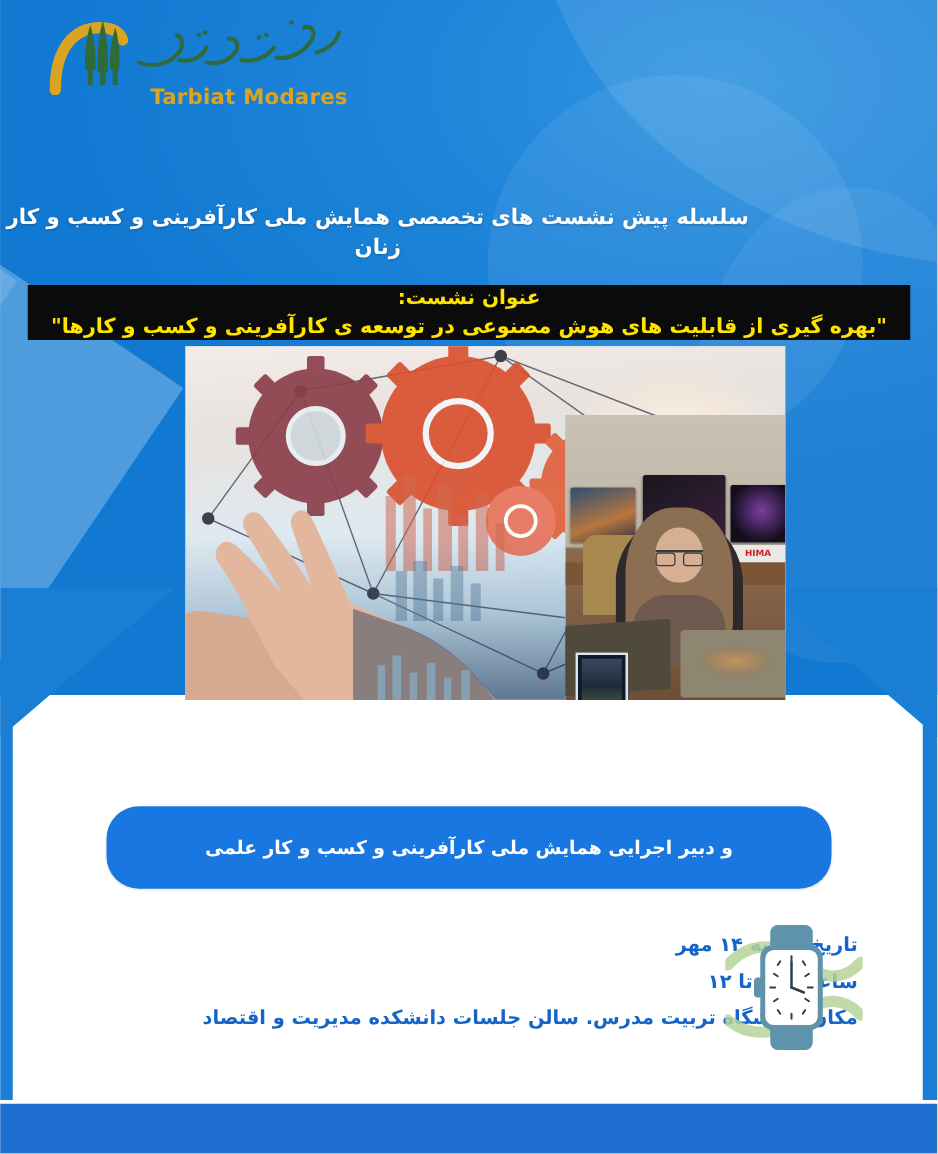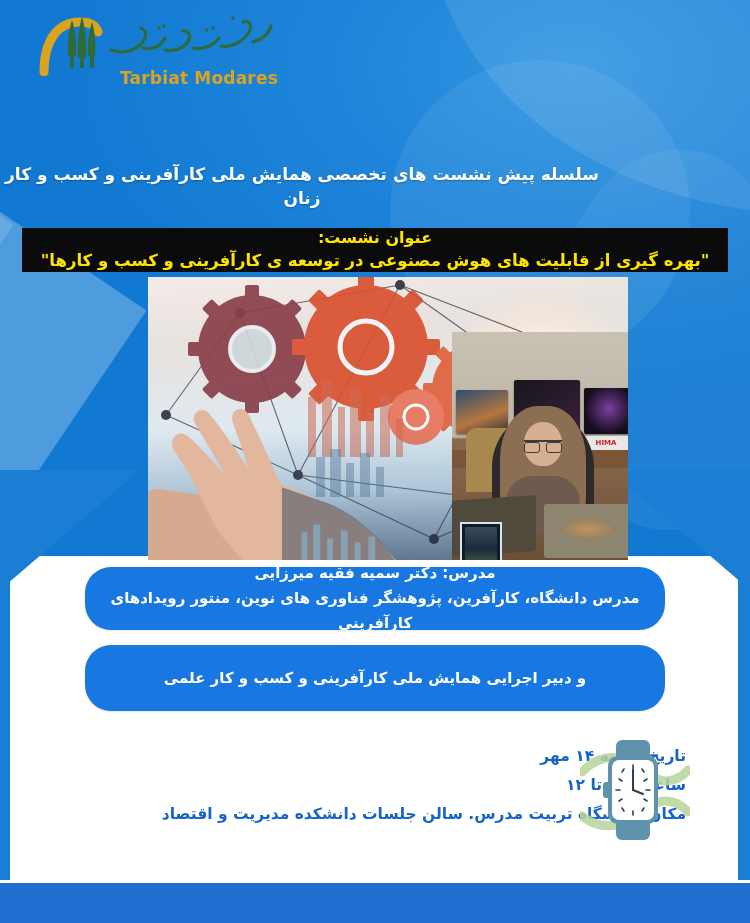--- a/index.html
+++ b/index.html
@@ -351,24 +351,20 @@
     </div>
     <div class="lap l1"></div>
     <div class="lap l2">
         <div class="wing"></div>
       </div>
     <div class="frame">
         <div class="pic"></div>
       </div>
   </div>
 
-  <div class="infobox b1">
-    <div class="line">مدرس: دکتر سمیه فقیه میرزایی</div>
-    <div class="line">مدرس دانشگاه، کارآفرین، پژوهشگر فناوری های نوین، منتور رویدادهای کارآفرینی</div>
-  </div>
 
   <div class="infobox b2">
     <div class="line">و دبیر اجرایی همایش ملی کارآفرینی و کسب و کار علمی</div>
   </div>
 
   <div class="footer">
     <div>تاریخ: شنبه ۱۴ مهر</div>
     <div>ساعت: ۱۰ تا ۱۲</div>
     <div>مکان: دانشگاه تربیت مدرس. سالن جلسات دانشکده مدیریت و اقتصاد</div>
   </div>

